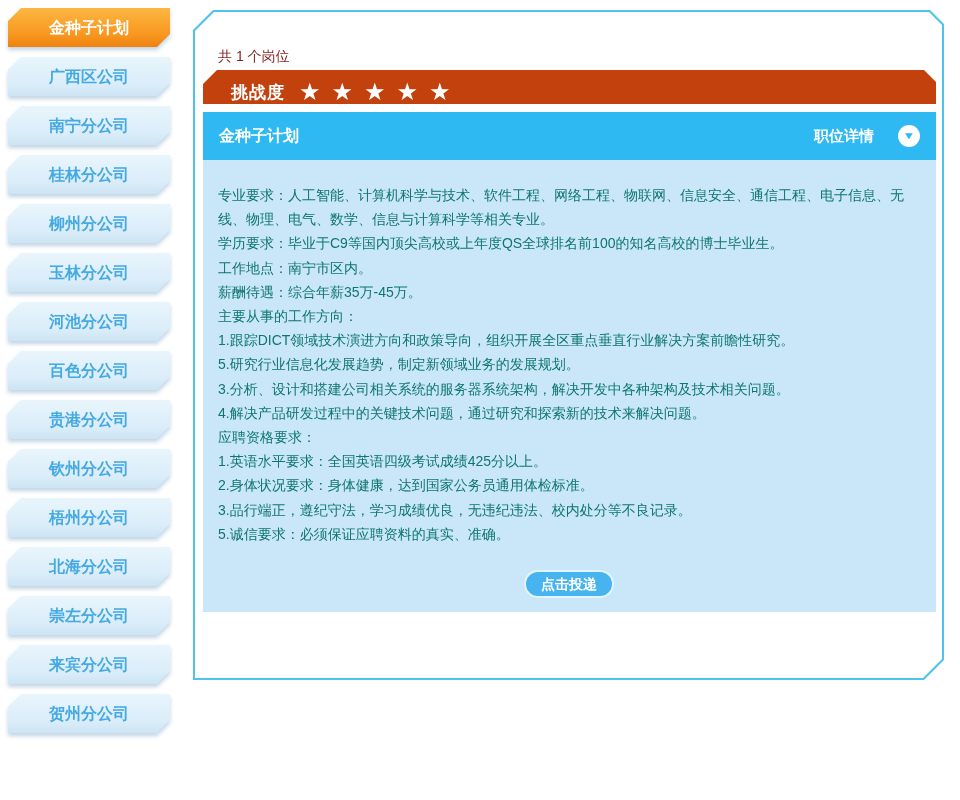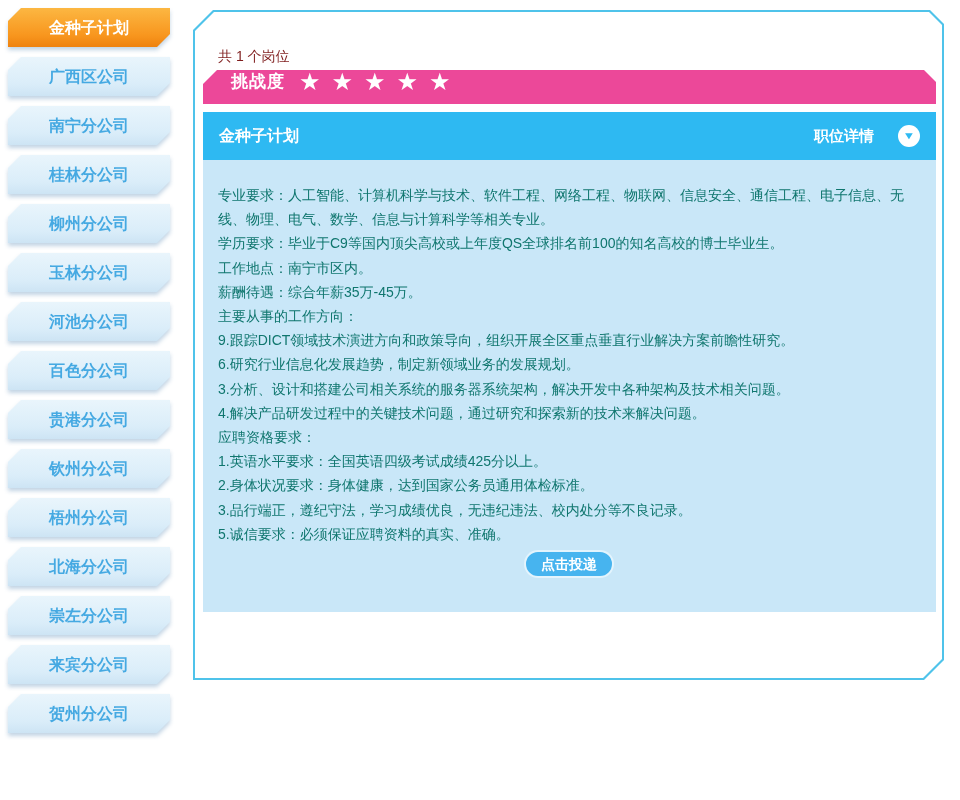--- a/index.html
+++ b/index.html
@@ -38,23 +38,23 @@
     clip-path:polygon(19px 0,calc(100% - 13px) 0,100% 13px,100% calc(100% - 19px),calc(100% - 19px) 100%,0 100%,0 19px);
   }
 
   .job-count {
     position:absolute; left:25px; top:38px;
     font-size:14px; color:#7f1d1d;
   }
 
   .challenge-banner {
     position:absolute; left:10px; top:60px; width:733px; height:34px;
-    background:#ec4899;
+    background:#c2410c;
     clip-path:polygon(14px 0,calc(100% - 12px) 0,100% 12px,100% 100%,0 100%,0 14px);
-    display:flex; align-items:flex-start;
+    display:flex; align-items:flex-end;
   }
   .challenge-label {
     margin-left:28px; color:#ffffff; font-weight:bold; font-size:17px;
     letter-spacing:1px;
   }
   .stars { display:flex; gap:11px; margin-left:14px; align-items:center; }
   .star { color:#ffffff; font-size:24px; line-height:24px; }
 
   .job-header {
     position:absolute; left:10px; top:102px; width:733px; height:48px;
@@ -72,21 +72,21 @@
 
   .job-body {
     position:absolute; left:10px; top:150px; width:733px; height:452px;
     background:#c9e7f8; box-sizing:border-box; padding:23px 16px 0 15px;
   }
   .desc-line {
     margin:0; font-size:14px; line-height:24.2px; color:#0f766e;
   }
 
   .apply-btn {
-    display:block; margin:4px auto 0; width:90px; height:28px;
+    display:block; margin:24px auto 0; width:90px; height:28px;
     background:#47b4ef; border:2px solid rgba(255,255,255,0.85);
     border-radius:14px; box-sizing:border-box;
     color:#ffffff; font-weight:bold; font-size:14px; line-height:24px;
     text-align:center; cursor:pointer; font-family:inherit; padding:0;
   }
 </style>
 </head>
 <body>
 
 <nav class="sidebar">
@@ -163,22 +163,22 @@
     </span>
   </div>
 
   <div class="job-body">
     <div>
         <p class="desc-line">专业要求：人工智能、计算机科学与技术、软件工程、网络工程、物联网、信息安全、通信工程、电子信息、无线、物理、电气、数学、信息与计算科学等相关专业。</p>
         <p class="desc-line">学历要求：毕业于C9等国内顶尖高校或上年度QS全球排名前100的知名高校的博士毕业生。</p>
         <p class="desc-line">工作地点：南宁市区内。</p>
         <p class="desc-line">薪酬待遇：综合年薪35万-45万。</p>
         <p class="desc-line">主要从事的工作方向：</p>
-        <p class="desc-line">9.跟踪DICT领域技术演进方向和政策导向，组织开展全区重点垂直行业解决方案前瞻性研究。</p>
-        <p class="desc-line">6.研究行业信息化发展趋势，制定新领域业务的发展规划。</p>
+        <p class="desc-line">1.跟踪DICT领域技术演进方向和政策导向，组织开展全区重点垂直行业解决方案前瞻性研究。</p>
+        <p class="desc-line">5.研究行业信息化发展趋势，制定新领域业务的发展规划。</p>
         <p class="desc-line">3.分析、设计和搭建公司相关系统的服务器系统架构，解决开发中各种架构及技术相关问题。</p>
         <p class="desc-line">4.解决产品研发过程中的关键技术问题，通过研究和探索新的技术来解决问题。</p>
         <p class="desc-line">应聘资格要求：</p>
         <p class="desc-line">1.英语水平要求：全国英语四级考试成绩425分以上。</p>
         <p class="desc-line">2.身体状况要求：身体健康，达到国家公务员通用体检标准。</p>
         <p class="desc-line">3.品行端正，遵纪守法，学习成绩优良，无违纪违法、校内处分等不良记录。</p>
         <p class="desc-line">5.诚信要求：必须保证应聘资料的真实、准确。</p>
       </div>
     <button class="apply-btn">点击投递</button>
   </div>

